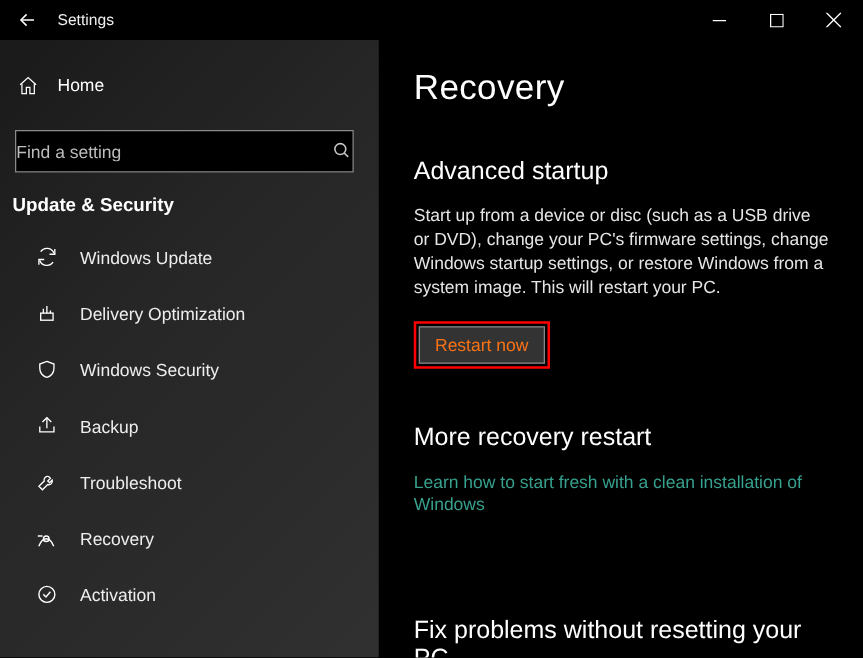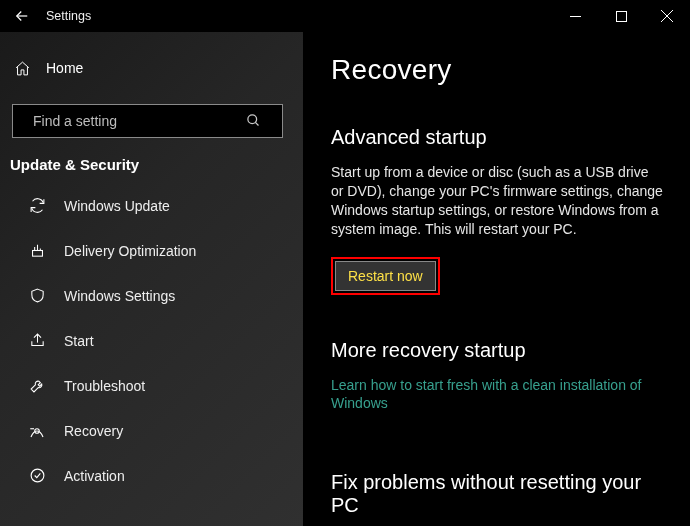--- a/index.html
+++ b/index.html
@@ -51,21 +51,21 @@
     margin-top: 14px;
     gap: 14px;
   }
   .home-row .icon { width: 18px; }
   .home-row .lbl { font-size: 14px; }
   .searchbox {
     margin: 14px 20px 0 12px;
     height: 34px;
     border: 1px solid #8a8a8a;
     display: flex; align-items: center;
-    padding: 0 20px;
+    padding: 0 0;
     background: #000;
   }
   .searchbox input {
     flex: 1;
     background: transparent;
     border: none; outline: none;
     color: #fff;
     font-size: 14px;
   }
   .searchbox input::placeholder { color: #bdbdbd; }
@@ -117,30 +117,30 @@
   }
   .btn-wrap {
     display: inline-block;
     border: 2.5px solid #ff0000;
     padding: 2px;
     margin-bottom: 44px;
   }
   .sq-button {
     background: #333333;
     border: 1px solid #888;
-    color: #fde047;
+    color: #f97316;
     font-size: 14px;
     padding: 6px 12px;
     font-family: inherit;
   }
   .link {
     color: #37a08e;
     font-size: 14px;
     line-height: 1.35;
-    margin-bottom: 58px;
+    margin-bottom: 80px;
     display: block;
   }
   svg { display: block; }
 </style>
 </head>
 <body>
 
 <div class="titlebar">
   <div class="back">
     <svg width="18" height="18" viewBox="0 0 24 24" stroke-width="1.6">
@@ -216,32 +216,32 @@
       </span>
       <span>Delivery Optimization</span>
     </div>
 
     <div class="navitem">
       <span class="nicon">
         <svg width="17" height="17" viewBox="0 0 24 24" stroke="#fff" stroke-width="1.5" fill="none">
             <path d="M12 3l8 3v5c0 5-3.5 9-8 10-4.5-1-8-5-8-10V6l8-3z"></path>
           </svg>
       </span>
-      <span>Windows Settings</span>
+      <span>Windows Security</span>
     </div>
 
     <div class="navitem">
       <span class="nicon">
         <svg width="17" height="17" viewBox="0 0 24 24" stroke="#fff" stroke-width="1.5" fill="none">
             <path d="M12 3v12"></path>
             <path d="M7 8l5-5 5 5"></path>
             <path d="M4 13v6h16v-6"></path>
           </svg>
       </span>
-      <span>Start</span>
+      <span>Backup</span>
     </div>
 
     <div class="navitem">
       <span class="nicon">
         <svg width="17" height="17" viewBox="0 0 24 24" stroke="#fff" stroke-width="1.5" fill="none">
             <path d="M14 6a4 4 0 0 0-5 5L3 17l4 4 6-6a4 4 0 0 0 5-5l-3 3-2-2 3-3z"></path>
           </svg>
       </span>
       <span>Troubleshoot</span>
     </div>
@@ -272,18 +272,18 @@
 
 <div class="rightpane">
   <div class="page-title">Recovery</div>
 
   <div class="sect-head">Advanced startup</div>
   <div class="sect-body">Start up from a device or disc (such as a USB drive or DVD), change your PC's firmware settings, change Windows startup settings, or restore Windows from a system image. This will restart your PC.</div>
   <div class="btn-wrap">
     <button class="sq-button">Restart now</button>
   </div>
 
-  <div class="sect-head">More recovery startup</div>
+  <div class="sect-head">More recovery restart</div>
   <a class="link">Learn how to start fresh with a clean installation of Windows</a>
 
   <div class="sect-head">Fix problems without resetting your PC</div>
   
 </div>
 
 </body></html>

